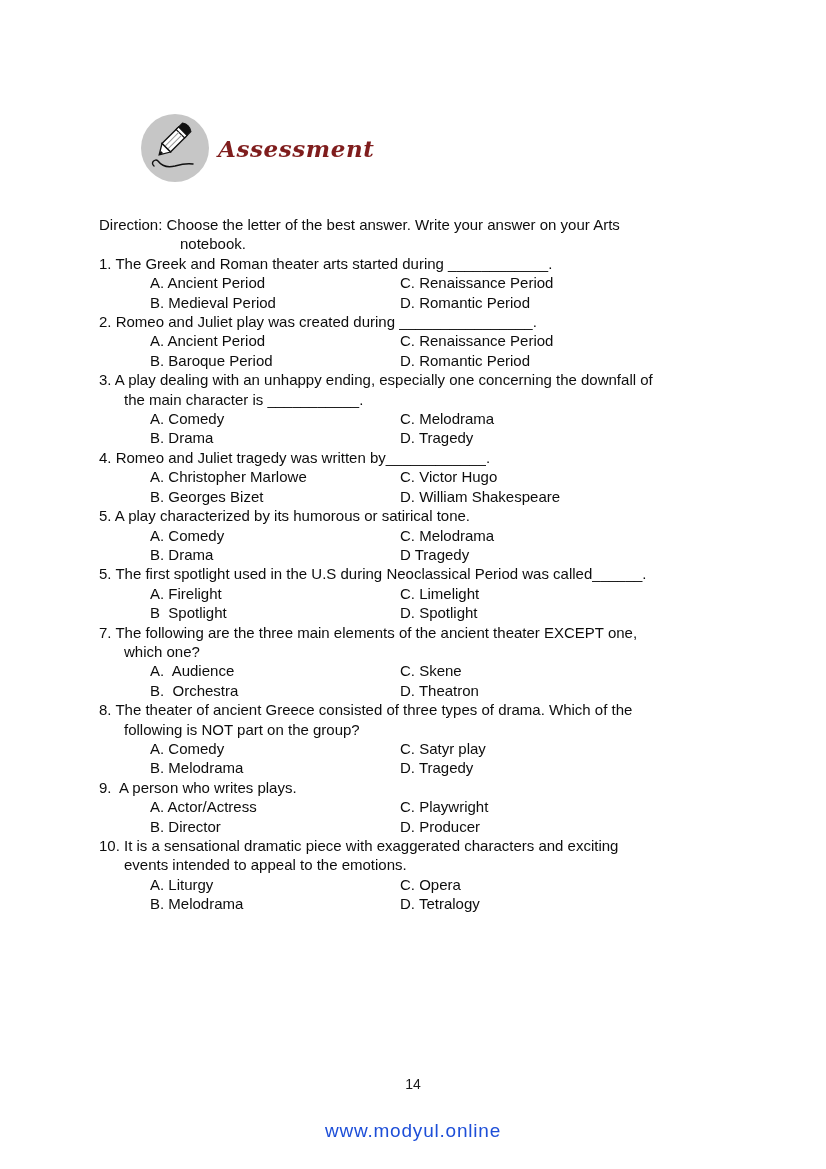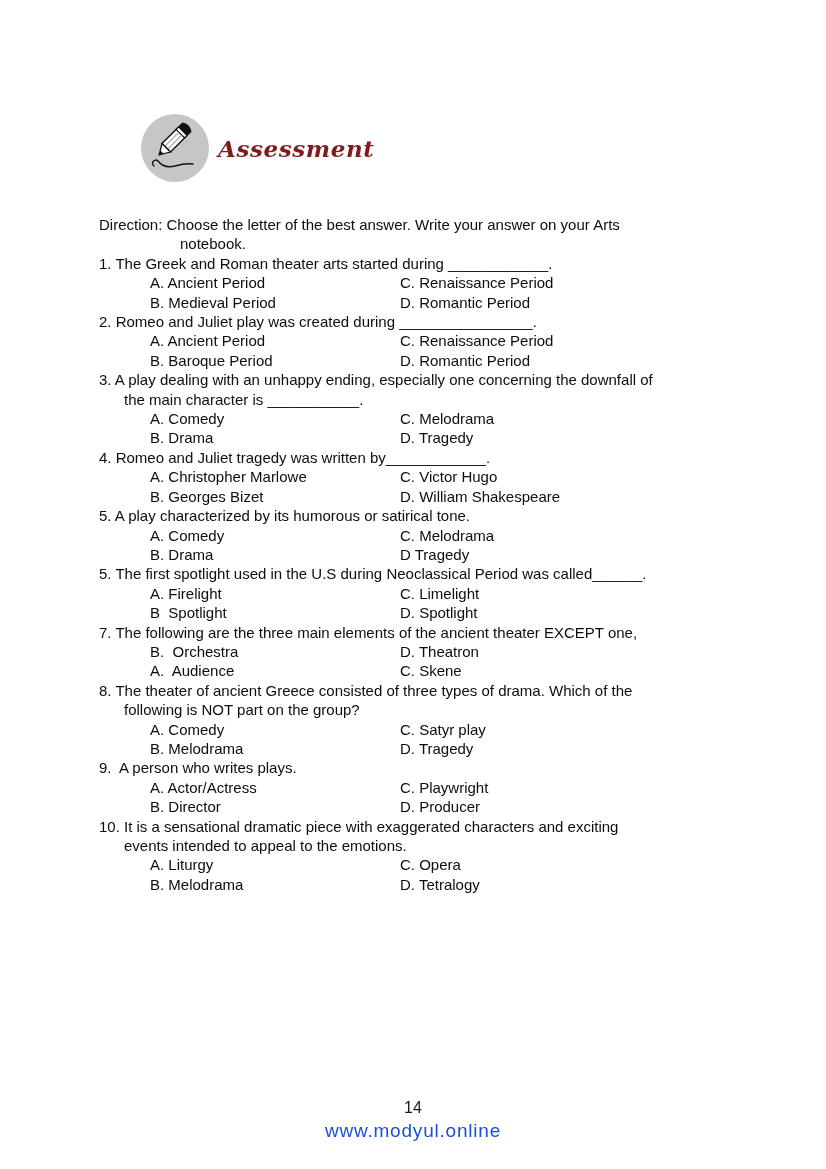--- a/index.html
+++ b/index.html
@@ -41,25 +41,25 @@
     line-height: 19.4px;
     white-space: pre-wrap;
   }
   .direction-line b { font-weight: normal; }
   .direction-line2 { padding-left: 81px; }
   .q-wrap { padding-left: 25px; }
   .option-row { position: relative; padding-left: 51px; }
   .opt-right { position: absolute; left: 301px; top: 0; }
   .page-number {
     position: absolute;
-    top: 1099px;
+    top: 1076px;
     left: 0;
     width: 100%;
     text-align: center;
-    font-size: 16px;
+    font-size: 14px;
     color: #1a1a1a;
   }
   .watermark {
     position: absolute;
     top: 1120px;
     left: 0;
     width: 100%;
     text-align: center;
     font-size: 19px;
     letter-spacing: 0.8px;
@@ -120,22 +120,23 @@
           <div class="line option-row"><span class="opt-left">A. Comedy</span><span class="opt-right">C. Melodrama</span></div>
           <div class="line option-row"><span class="opt-left">B. Drama</span><span class="opt-right">D Tragedy</span></div>
         </div>
         <div class="question-block">
           <div class="line q-line">5. The first spotlight used in the U.S during Neoclassical Period was called______.</div>
           <div class="line option-row"><span class="opt-left">A. Firelight</span><span class="opt-right">C. Limelight</span></div>
           <div class="line option-row"><span class="opt-left">B  Spotlight</span><span class="opt-right">D. Spotlight</span></div>
         </div>
         <div class="question-block">
           <div class="line q-line">7. The following are the three main elements of the ancient theater EXCEPT one,</div>
+          <div class="line q-line q-wrap">which one?</div>
+          <div class="line option-row"><span class="opt-left">A.  Audience</span><span class="opt-right">C. Skene</span></div>
           <div class="line option-row"><span class="opt-left">B.  Orchestra</span><span class="opt-right">D. Theatron</span></div>
-          <div class="line option-row"><span class="opt-left">A.  Audience</span><span class="opt-right">C. Skene</span></div>
         </div>
         <div class="question-block">
           <div class="line q-line">8. The theater of ancient Greece consisted of three types of drama. Which of the</div>
           <div class="line q-line q-wrap">following is NOT part on the group?</div>
           <div class="line option-row"><span class="opt-left">A. Comedy</span><span class="opt-right">C. Satyr play</span></div>
           <div class="line option-row"><span class="opt-left">B. Melodrama</span><span class="opt-right">D. Tragedy</span></div>
         </div>
         <div class="question-block">
           <div class="line q-line">9.  A person who writes plays.</div>
           <div class="line option-row"><span class="opt-left">A. Actor/Actress</span><span class="opt-right">C. Playwright</span></div>

